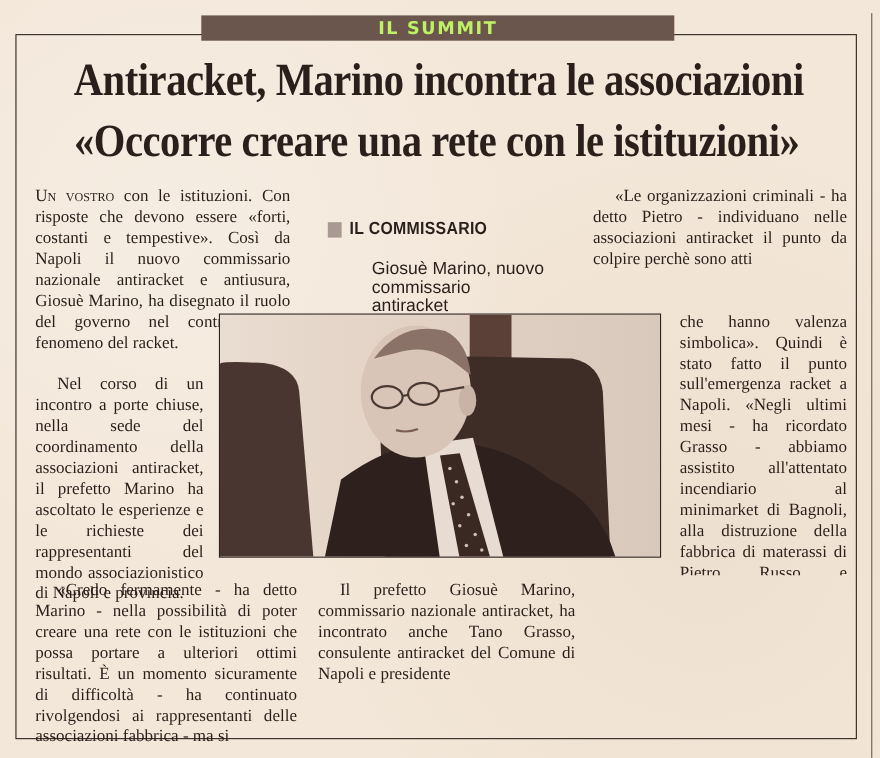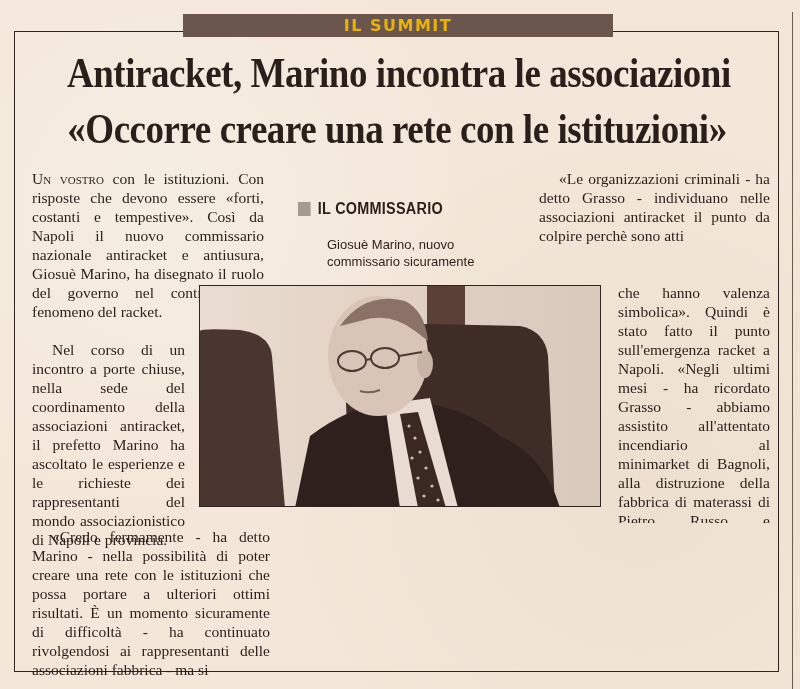--- a/index.html
+++ b/index.html
@@ -14,21 +14,21 @@
     }
     .frame {
       position:absolute; left:14px; top:31px; width:765px; height:641px;
       border:1.5px solid #2e2420; box-sizing:border-box;
     }
     .right-rule {
       position:absolute; left:792px; top:12px; width:1px; height:677px; background:#6c5a50;
     }
     .kicker {
       position:absolute; left:183px; top:14px; width:430px; height:23px;
-      background:#6a564c; color:#eab308; text-align:center;
+      background:#6a564c; color:#bef264; text-align:center;
       font-family:"DejaVu Sans", sans-serif; font-weight:bold; font-size:16px;
       letter-spacing:1.5px; line-height:23px; z-index:2;
     }
     .headline {
       position:absolute; left:22px; width:750px; text-align:center;
       font-family:"Liberation Serif", serif; font-weight:bold; color:#2a1f1a;
       font-size:42px; line-height:46px; letter-spacing:-0.5px;
       transform:scaleX(0.88); transform-origin:center;
       white-space:nowrap;
     }
@@ -43,22 +43,22 @@
     .sc { font-variant:small-caps; }
     .photo-caption-box { position:absolute; left:298px; top:200px; width:200px; }
     .section-label {
       display:flex; align-items:center; gap:8px;
       font-family:"Liberation Sans", sans-serif; font-weight:bold;
       font-size:16px; color:#2a1f1a; transform:scaleX(0.9); transform-origin:left;
       letter-spacing:0.3px;
     }
     .section-square { width:14px; height:14px; background:#a89a92; display:inline-block; }
     .caption {
-      margin-top:18px; margin-left:29px; font-family:"Liberation Sans", sans-serif;
-      font-size:13px; line-height:17px; color:#2a1f1a;
+      margin-top:18px; margin-left:40px; font-family:"Liberation Sans", sans-serif;
+      font-size:16px; line-height:17px; color:#2a1f1a;
     }
     .photo {
       position:absolute; left:199px; top:285px; width:402px; height:222px;
       border:1px solid #2e2420; box-sizing:border-box; overflow:hidden;
       background:linear-gradient(90deg,#e9dcd0 0%, #e3d3c6 40%, #d9c9bd 100%);
     }
   </style>
 </head>
 <body>
 
@@ -82,21 +82,21 @@
   <p class="indent">«Credo fermamente - ha detto Marino - nella possibilità di poter creare una rete con le istituzioni che possa portare a ulteriori ottimi risultati. È un momento sicuramente di difficoltà - ha continuato rivolgendosi ai rappresentanti delle associazioni fabbrica - ma si</p>
 </div>
 
 <div class="photo-caption-box">
   <div class="section-label">
     <span class="section-square"></span>
     <span>IL COMMISSARIO</span>
   </div>
   <div class="caption">
     <div>Giosuè Marino, nuovo</div>
-    <div>commissario sicuramente</div>
+    <div>commissario antiracket</div>
   </div>
 </div>
 
 <div class="photo" aria-label="Giosuè Marino seated, wearing glasses, suit and dotted tie">
   <svg width="402" height="222" viewBox="0 0 402 222">
 
     <path d="M0 45 Q0 42 40 44 Q70 48 72 70 L85 222 L0 222 Z" fill="#4a3630"></path>
 
     <rect x="227" y="0" width="38" height="40" fill="#5b4038"></rect>
 
@@ -127,20 +127,21 @@
     <ellipse cx="152" cy="75" rx="14" ry="10" fill="none" stroke="#4a3a34" stroke-width="2"></ellipse>
     <ellipse cx="185" cy="72" rx="14" ry="10" fill="none" stroke="#4a3a34" stroke-width="2"></ellipse>
     <line x1="166" y1="74" x2="171" y2="73" stroke="#4a3a34" stroke-width="2"></line>
     <line x1="199" y1="70" x2="222" y2="66" stroke="#4a3a34" stroke-width="2"></line>
 
     <path d="M160 105 Q170 108 180 104" stroke="#7a5e55" stroke-width="2" fill="none"></path>
   </svg>
 </div>
 
 <div class="col" style="left:289px; top:527px; width:234px;">
+  <p class="indent">Il prefetto Giosuè Marino, commissario nazionale antiracket, ha incontrato anche Tano Grasso, consulente antiracket del Comune di Napoli e presidente</p>
 </div>
 
 <div class="col" style="left:539px; top:169px; width:231px;">
-  <p class="indent">«Le organizzazioni criminali - ha detto Grasso - individuano nelle associazioni antiracket il punto da colpire perchè sono atti</p>
+  <p class="indent">«Le organizzazioni criminali - ha detto Pietro - individuano nelle associazioni antiracket il punto da colpire perchè sono atti</p>
 </div>
 <div class="col" style="left:618px; top:283px; width:152px; height:240px; overflow:hidden;">
   <p>che hanno valenza simbolica». Quindi è stato fatto il punto sull'emergenza racket a Napoli. «Negli ultimi mesi - ha ricordato Grasso - abbiamo assistito all'attentato incendiario al minimarket di Bagnoli, alla distruzione della fabbrica di materassi di Pietro Russo e all'omicidio di Noviello. Per fortuna - ha aggiunto - registriamo una crescita del numero di associazioni sul territorio napoletano. Ma questa realtà è ancora assolutamente inadeguata rispetto alla complessità del fenomeno. Per uno che denuncia ce ne sono novantanove che pagano».</p>
 </div>
 
 </body></html>

